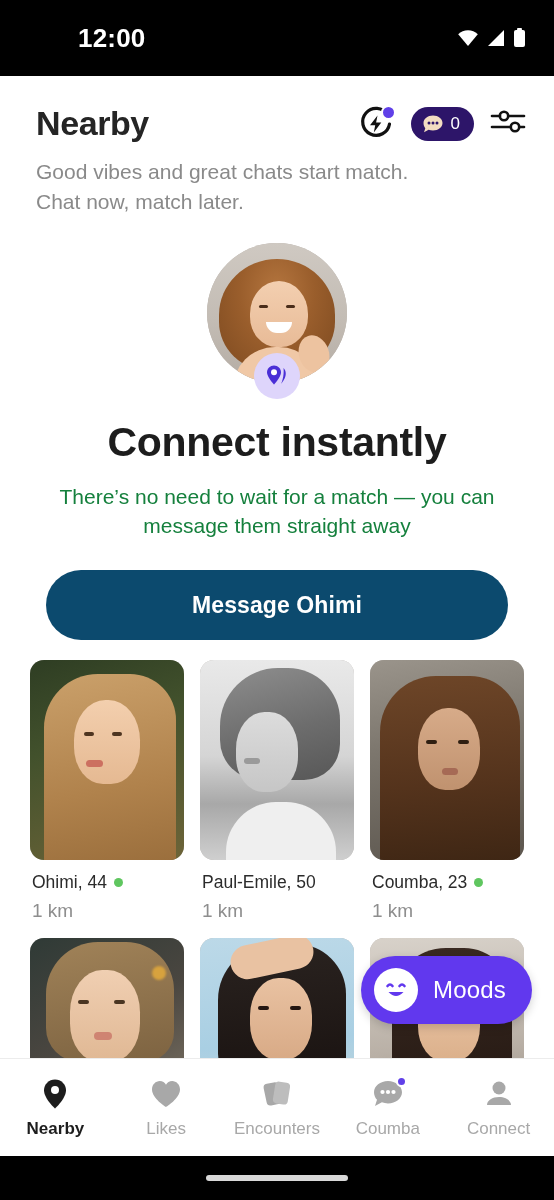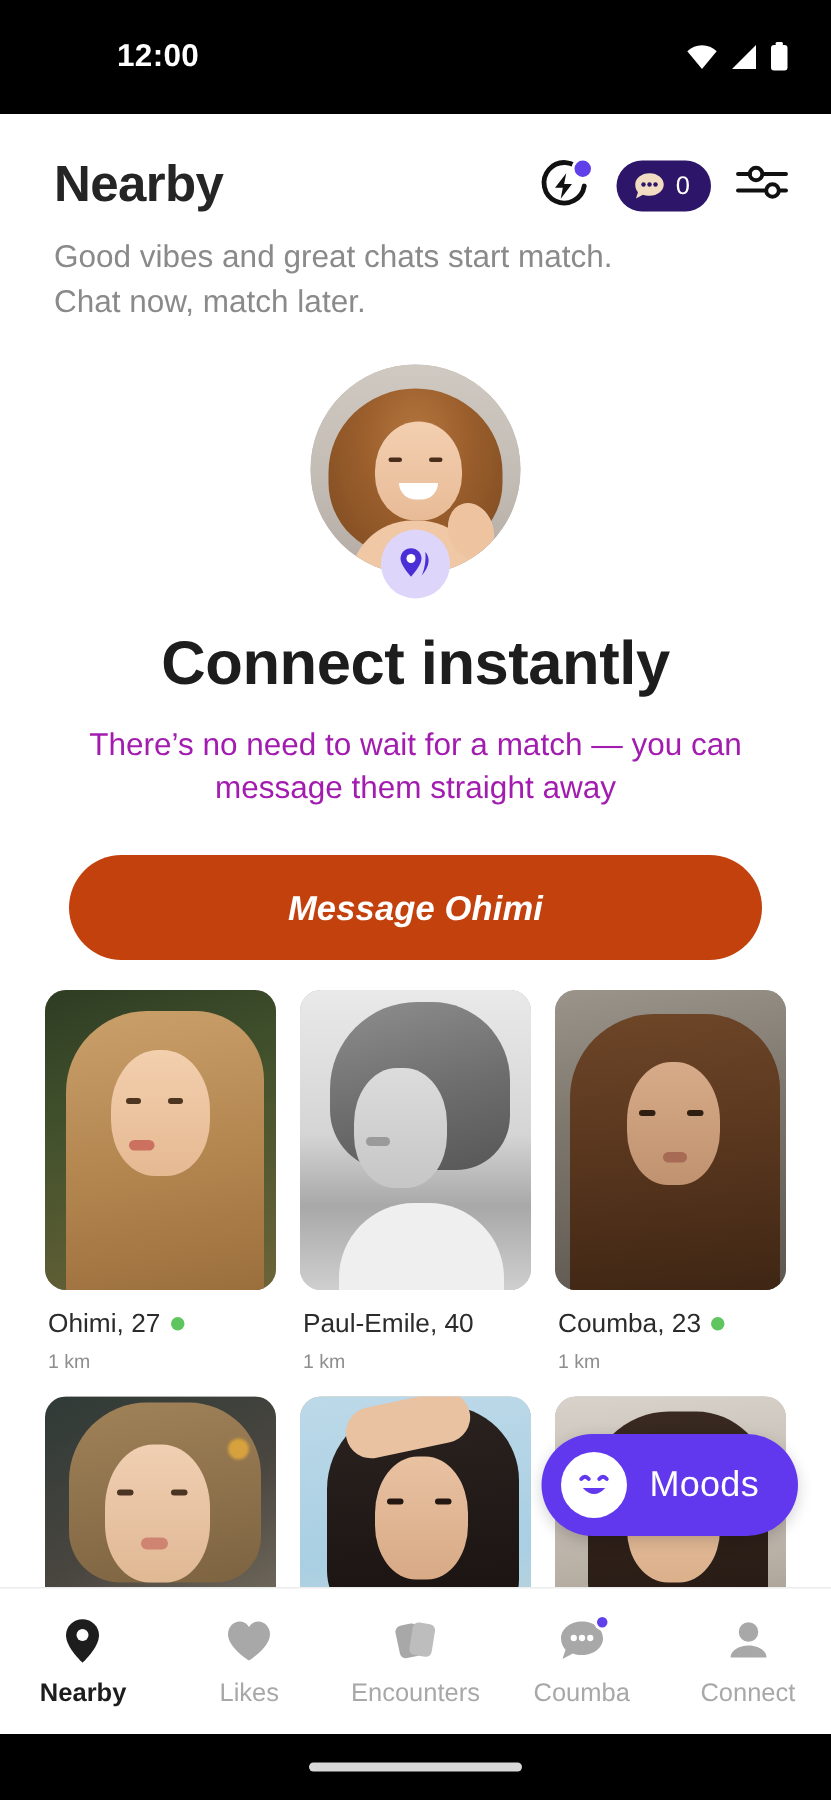--- a/index.html
+++ b/index.html
@@ -10,21 +10,21 @@
     overflow:hidden;
   }
   .phone { position:relative; width:554px; height:1200px; background:#fff; overflow:hidden; }
 
   
   .statusbar {
     height:76px; background:#000; color:#fff;
     display:flex; align-items:center; justify-content:space-between;
     padding:0 28px 0 78px;
   }
-  .status-time { font-size:21px; font-weight:600; letter-spacing:.2px; }
+  .status-time { font-size:26px; font-weight:600; letter-spacing:.2px; }
   .status-icons { display:flex; align-items:center; gap:7px; }
 
   
   .header {
     display:flex; align-items:center; justify-content:space-between;
     padding:28px 28px 0 36px;
   }
   .page-title { font-size:34px; font-weight:700; color:#252525; letter-spacing:-.4px; }
   .header-actions { display:flex; align-items:center; gap:16px; }
 
@@ -94,49 +94,49 @@
     position:absolute; left:50%; bottom:-16px; transform:translateX(-50%);
     width:46px; height:46px; border-radius:50%;
     background:#ded5fb; display:flex; align-items:center; justify-content:center;
   }
 
   .hero-title {
     margin-top:36px; font-size:41px; font-weight:700; color:#1d1d1d; letter-spacing:-.3px;
   }
   .hero-sub {
     margin:16px auto 0; max-width:450px;
-    font-size:21px; line-height:1.4; color:#a21caf;
+    font-size:21px; line-height:1.4; color:#15803d;
   }
 
   
   .cta-wrap { padding:30px 46px 0; }
   .cta {
     display:block; width:100%; height:70px; border:none; cursor:pointer;
-    background:#c2410c; color:#fff; border-radius:36px;
+    background:#0c4a6e; color:#fff; border-radius:36px;
     font-family:"Liberation Sans", sans-serif;
-    font-size:23px; font-weight:700; letter-spacing:.1px;font-style:italic;
+    font-size:23px; font-weight:700; letter-spacing:.1px;
   }
 
   
   .grid {
     display:grid; grid-template-columns:repeat(3,1fr); gap:16px;
     padding:20px 30px 0;
   }
   .card { cursor:pointer; }
   .card-photo {
     width:100%; height:200px; border-radius:14px; overflow:hidden; position:relative;
     background:#b7b2ad;
   }
   .card-meta { padding:12px 2px 0; }
   .card-name {
     font-size:17.5px; color:#2b2b2b; display:flex; align-items:center; gap:7px;
     white-space:nowrap;
   }
   .online-dot { width:9px; height:9px; border-radius:50%; background:#5fc65f; flex:0 0 auto; }
-  .card-dist { margin-top:7px; font-size:13px; color:#8e8e8e; }
+  .card-dist { margin-top:7px; font-size:19px; color:#8e8e8e; }
 
   
   .ph { position:absolute; inset:0; }
   .p1 { background:linear-gradient(160deg,#2e3d23 0%,#42512c 38%,#6d6438 100%); }
   .p1 .h { position:absolute; left:14px; top:14px; width:132px; height:190px;
            border-radius:54px 46px 0 0;
            background:linear-gradient(170deg,#caa06a 0%,#b0824c 60%,#9a6e3c 100%); }
   .p1 .f { position:absolute; left:44px; top:40px; width:66px; height:84px;
            border-radius:48% 48% 44% 44%; background:linear-gradient(180deg,#f3cfae 0%,#e5b992 100%); }
   .p1 .l { position:absolute; left:56px; top:100px; width:17px; height:7px;
@@ -337,39 +337,39 @@
         <div class="ph p1">
             <div class="h"></div>
             <div class="f"></div>
             <div class="e1"></div>
             <div class="e2"></div>
             <div class="l"></div>
           </div>
       </div>
       <div class="card-meta">
         <div class="card-name">
-          <span>Ohimi, 27</span>
+          <span>Ohimi, 44</span>
           <span class="online-dot"></span>
         </div>
         <div class="card-dist">1 km</div>
       </div>
     </div>
 
     <div class="card">
       <div class="card-photo">
         <div class="ph p2">
             <div class="h"></div>
             <div class="f"></div>
             <div class="l"></div>
             <div class="b"></div>
           </div>
       </div>
       <div class="card-meta">
         <div class="card-name">
-          <span>Paul-Emile, 40</span>
+          <span>Paul-Emile, 50</span>
         </div>
         <div class="card-dist">1 km</div>
       </div>
     </div>
 
     <div class="card">
       <div class="card-photo">
         <div class="ph p3">
             <div class="h"></div>
             <div class="f"></div>

